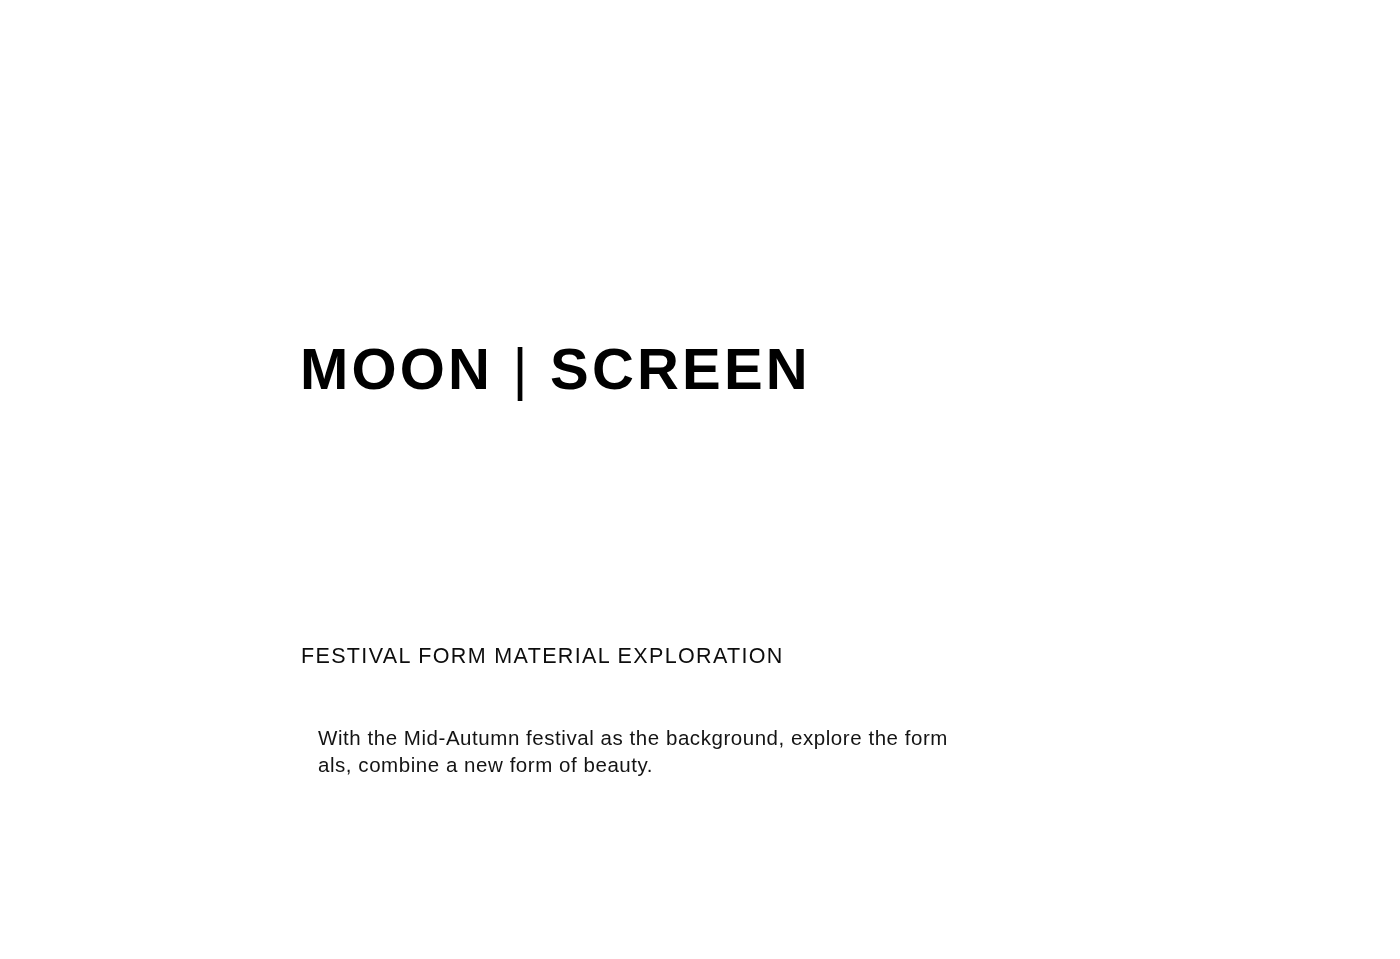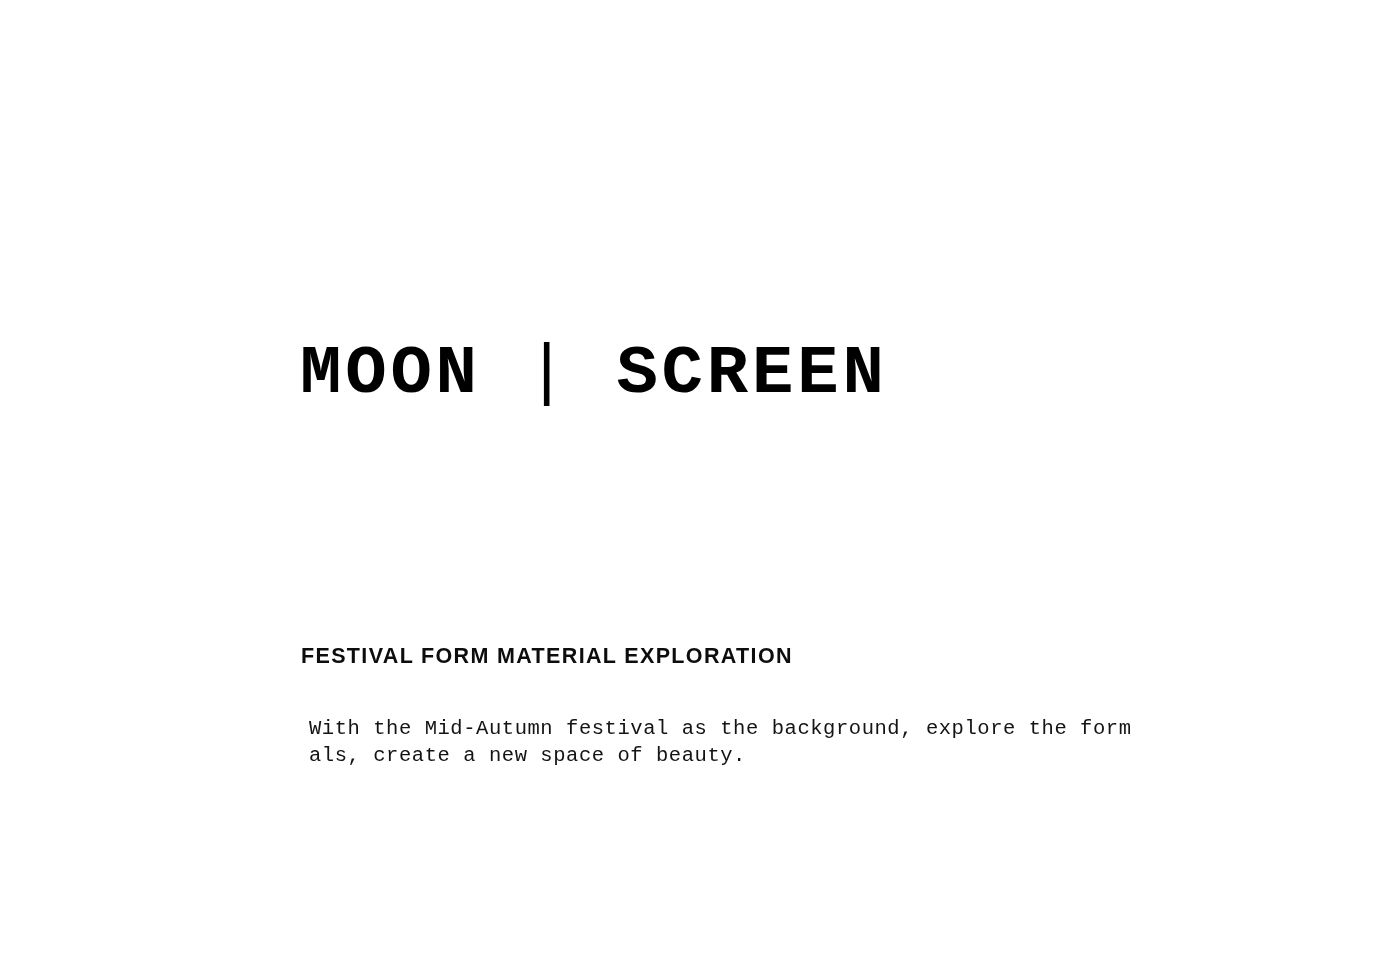--- a/index.html
+++ b/index.html
@@ -27,22 +27,22 @@
   
   .title-block {
     position: absolute;
     left: 300px;
     top: 340px;
     width: 1000px;
   }
 
   .slide-title {
     margin: 0;
-    font-family: Liberation Mono, monospace;
-    font-size: 69px;
+    font-family: Liberation Sans, sans-serif;
+    font-size: 58px;
     font-weight: 700;
     line-height: 1.0;
     letter-spacing: 0.055em;
     color: #000000;
     white-space: nowrap;
   }
 
   .slide-title .bar {
     font-weight: 400;
     letter-spacing: 0.055em;
@@ -53,38 +53,38 @@
     position: absolute;
     left: 301px;
     top: 645px;
     width: 1000px;
   }
 
   .slide-subtitle {
     margin: 0;
     font-family: "Liberation Sans", sans-serif;
     font-size: 21.5px;
-    font-weight: 700;
+    font-weight: 400;
     line-height: 1.1;
     letter-spacing: 1.35px;
     color: #0d0d0d;
     white-space: nowrap;
   }
 
   
   .body-block {
     position: absolute;
     left: 301px;
     top: 707px;
     width: 800px;
   }
 
   .slide-body {
-    margin: 8px;
-    font-family: Liberation Mono, monospace;
+    margin: 17px;
+    font-family: Liberation Sans, sans-serif;
     font-size: 20.5px;
     font-weight: 400;
     line-height: 27px;
     letter-spacing: 0.55px;
     color: #141414;
   }
 
   .slide-body .body-line {
     display: block;
     white-space: nowrap;
@@ -99,17 +99,17 @@
     <h1 class="slide-title"><span>MOON</span><span class="bar"> </span><span class="bar">|</span><span class="bar"> </span><span>SCREEN</span></h1>
   </div>
 
   <div class="subtitle-block">
     <h2 class="slide-subtitle">FESTIVAL FORM MATERIAL EXPLORATION</h2>
   </div>
 
   <div class="body-block">
     <p class="slide-body">
       <span class="body-line">With the Mid-Autumn festival as the background, explore the form</span>
-      <span class="body-line">als, create a new space of beauty.</span>
+      <span class="body-line">als, combine a new form of beauty.</span>
     </p>
   </div>
 
 </div>
 
 </body></html>

